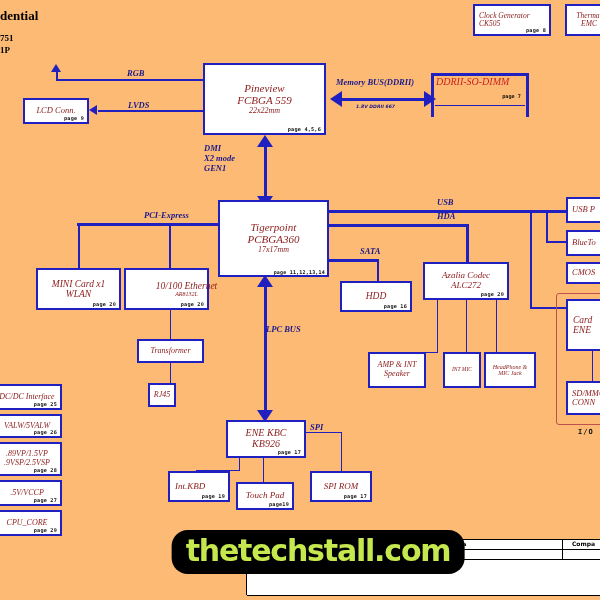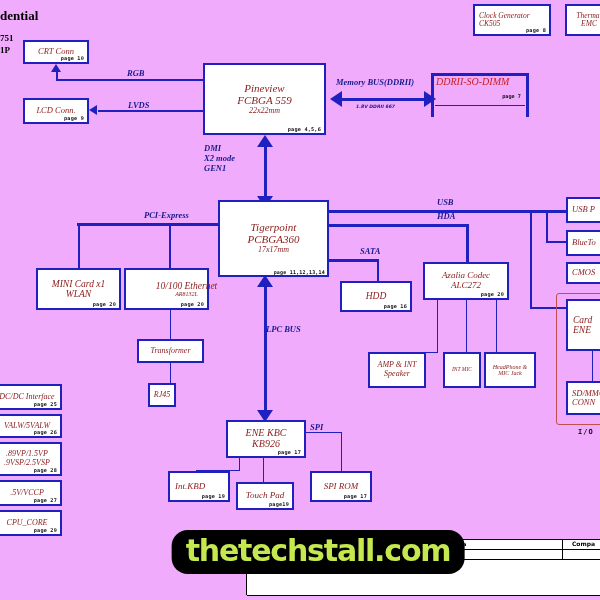--- a/index.html
+++ b/index.html
@@ -4,21 +4,21 @@
 <style>
   html, body {
     margin: 0;
     padding: 0;
     background: #ffffff;
   }
   #page {
     position: relative;
     width: 600px;
     height: 600px;
-    background: #f0abfc;
+    background: #fdba74;
     overflow: hidden;
     font-family: "Liberation Serif", serif;
   }
 
   
   .blk {
     position: absolute;
     border: 2px solid #2020c0;
     background: #ffffff;
     box-sizing: border-box;
@@ -178,24 +178,20 @@
     <span class="l1">Clock Generator</span>
     <span class="l2">CK505</span>
     <span class="pg">page 8</span>
   </div>
 
   <div class="blk" style="left:565px; top:4px; width:48px; height:32px; font-size:7.5px;">
     <span class="l1">Thermal</span>
     <span class="l2">EMC</span>
   </div>
 
-  <div class="blk" style="left:23px; top:40px; width:66px; height:24px; font-size:8.5px;">
-    <span class="l1">CRT Conn</span>
-    <span class="pg">page 10</span>
-  </div>
 
   <div class="blk" style="left:23px; top:98px; width:66px; height:26px; font-size:8.5px;">
     <span class="l1">LCD Conn.</span>
     <span class="pg">page 9</span>
   </div>
 
   <div class="wh" style="left:56px; top:79px; width:148px;"></div>
   <div class="wv" style="left:56px; top:70px; height:10px;"></div>
   <div class="ar ar-up" style="left:51px; top:64px;"></div>
   <div class="lbl" style="left:127px; top:68px;">RGB</div>

